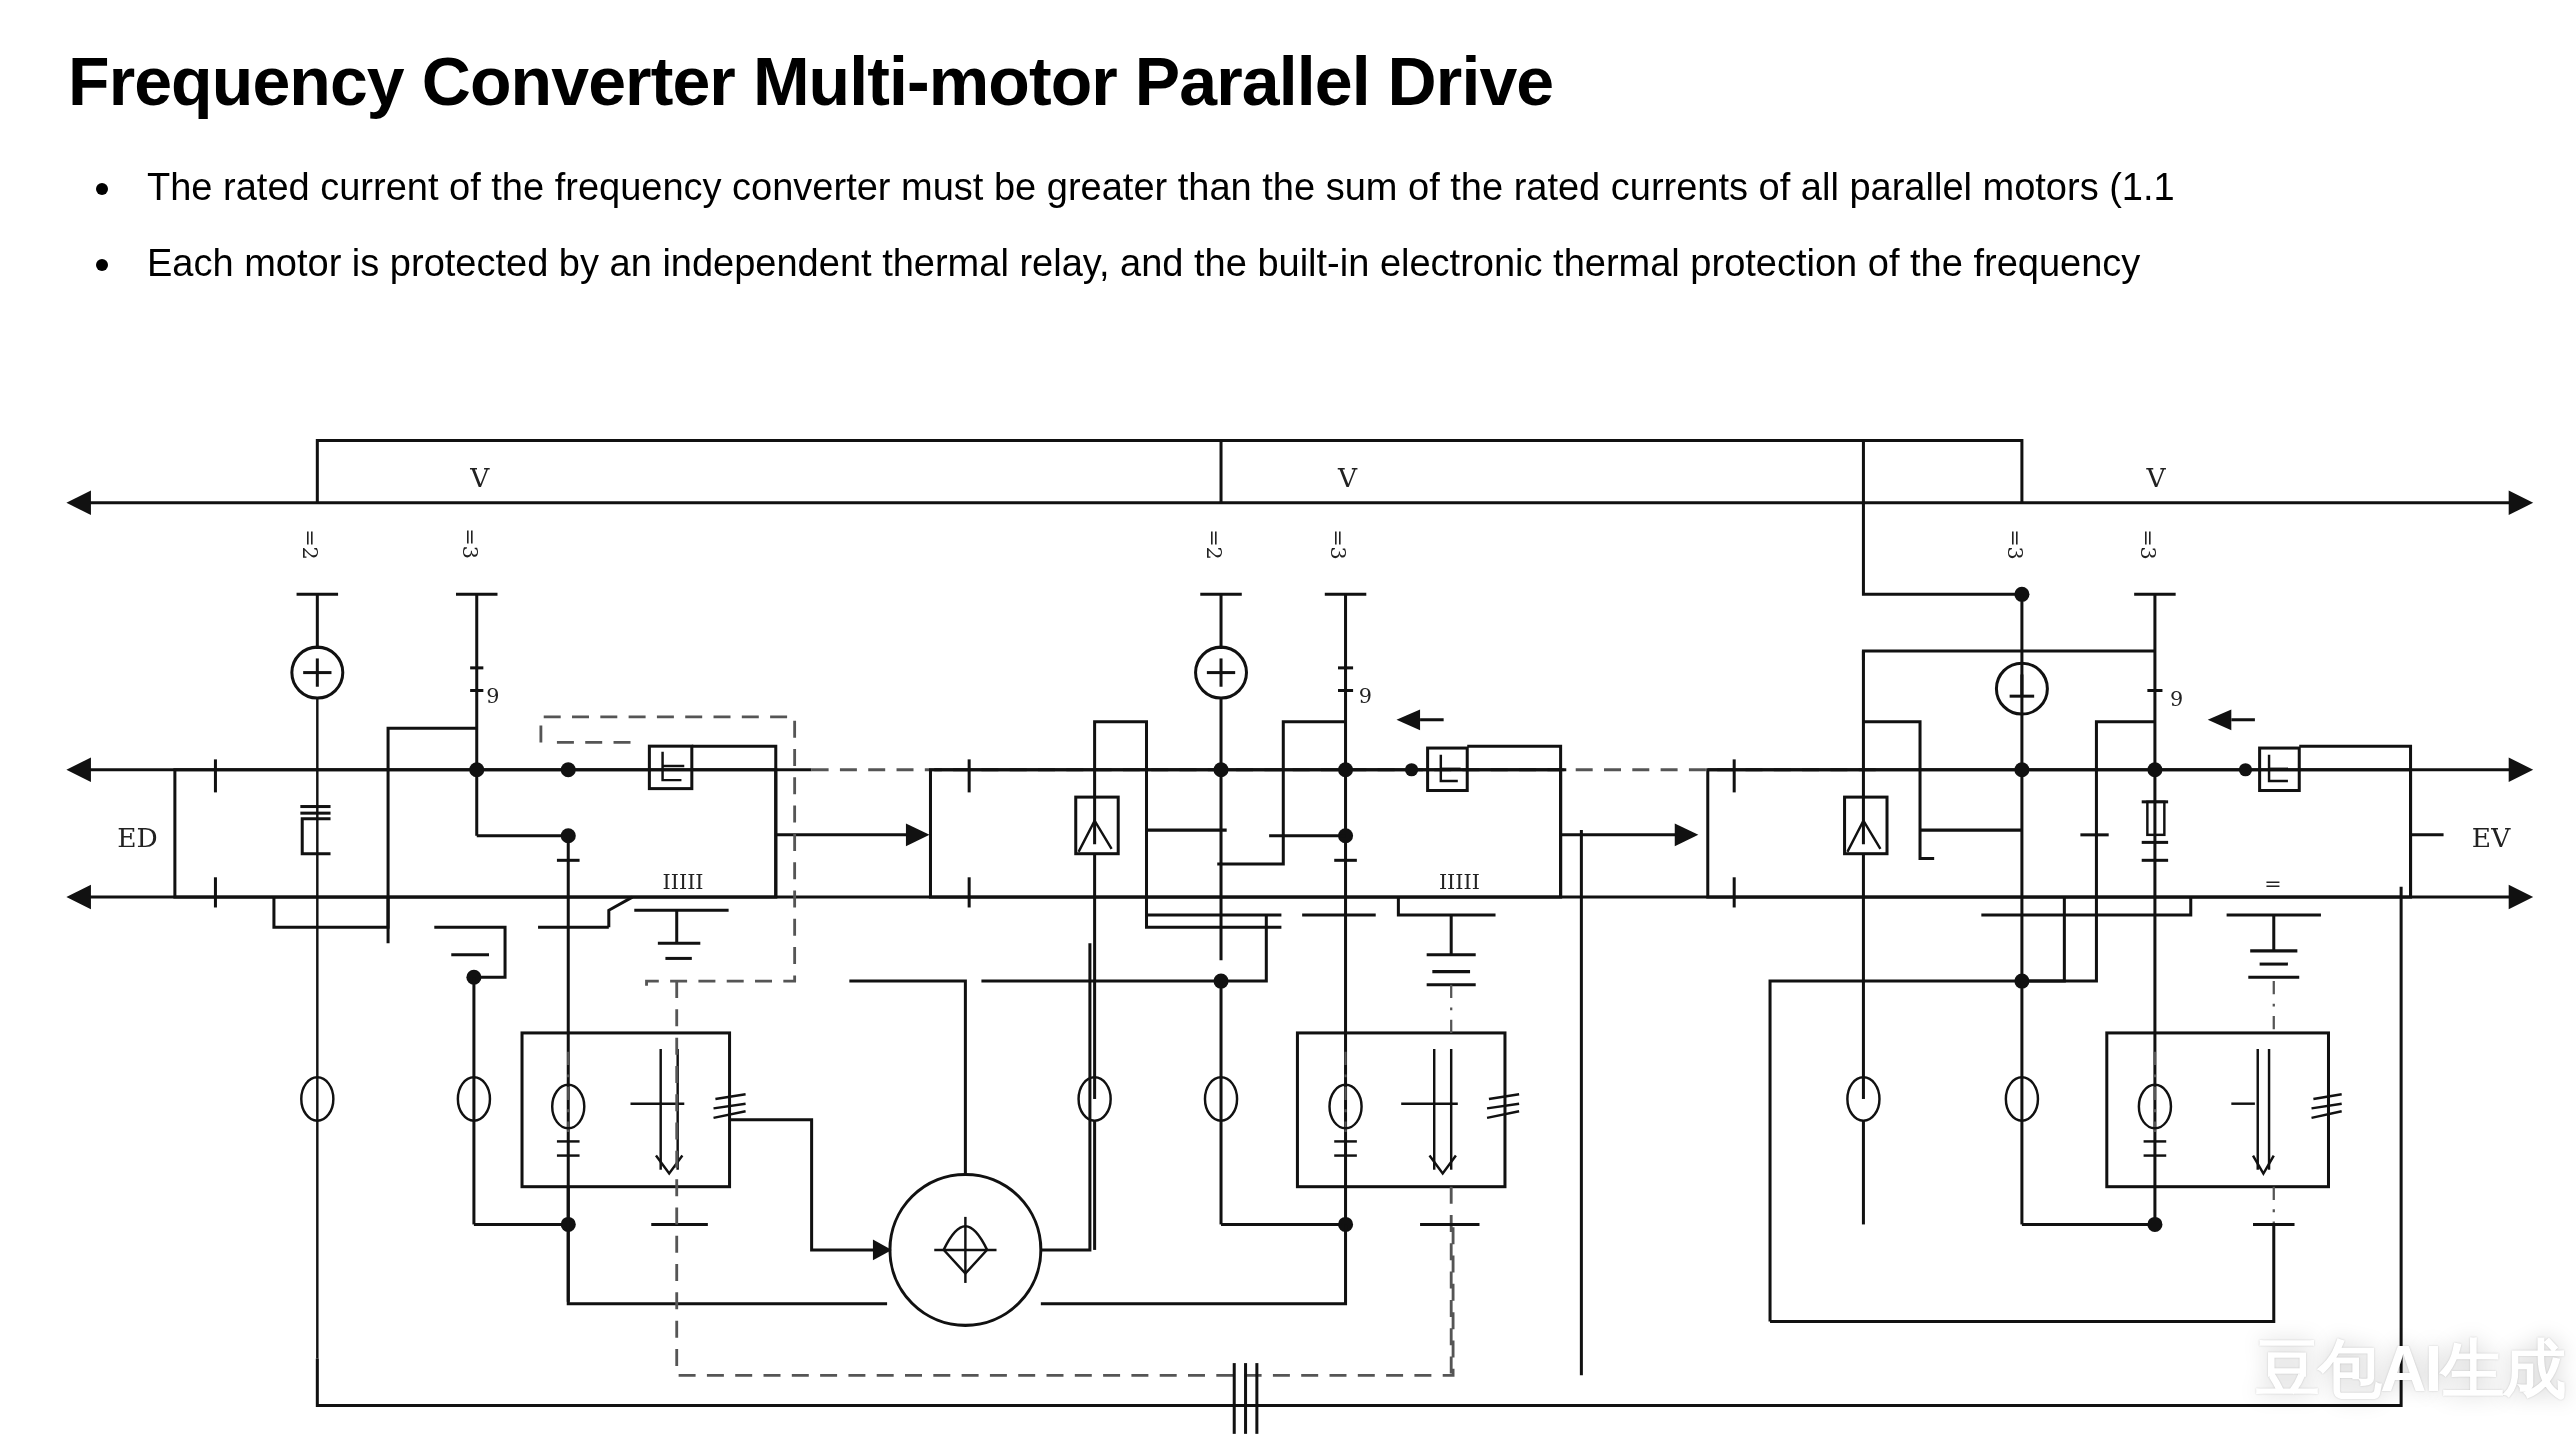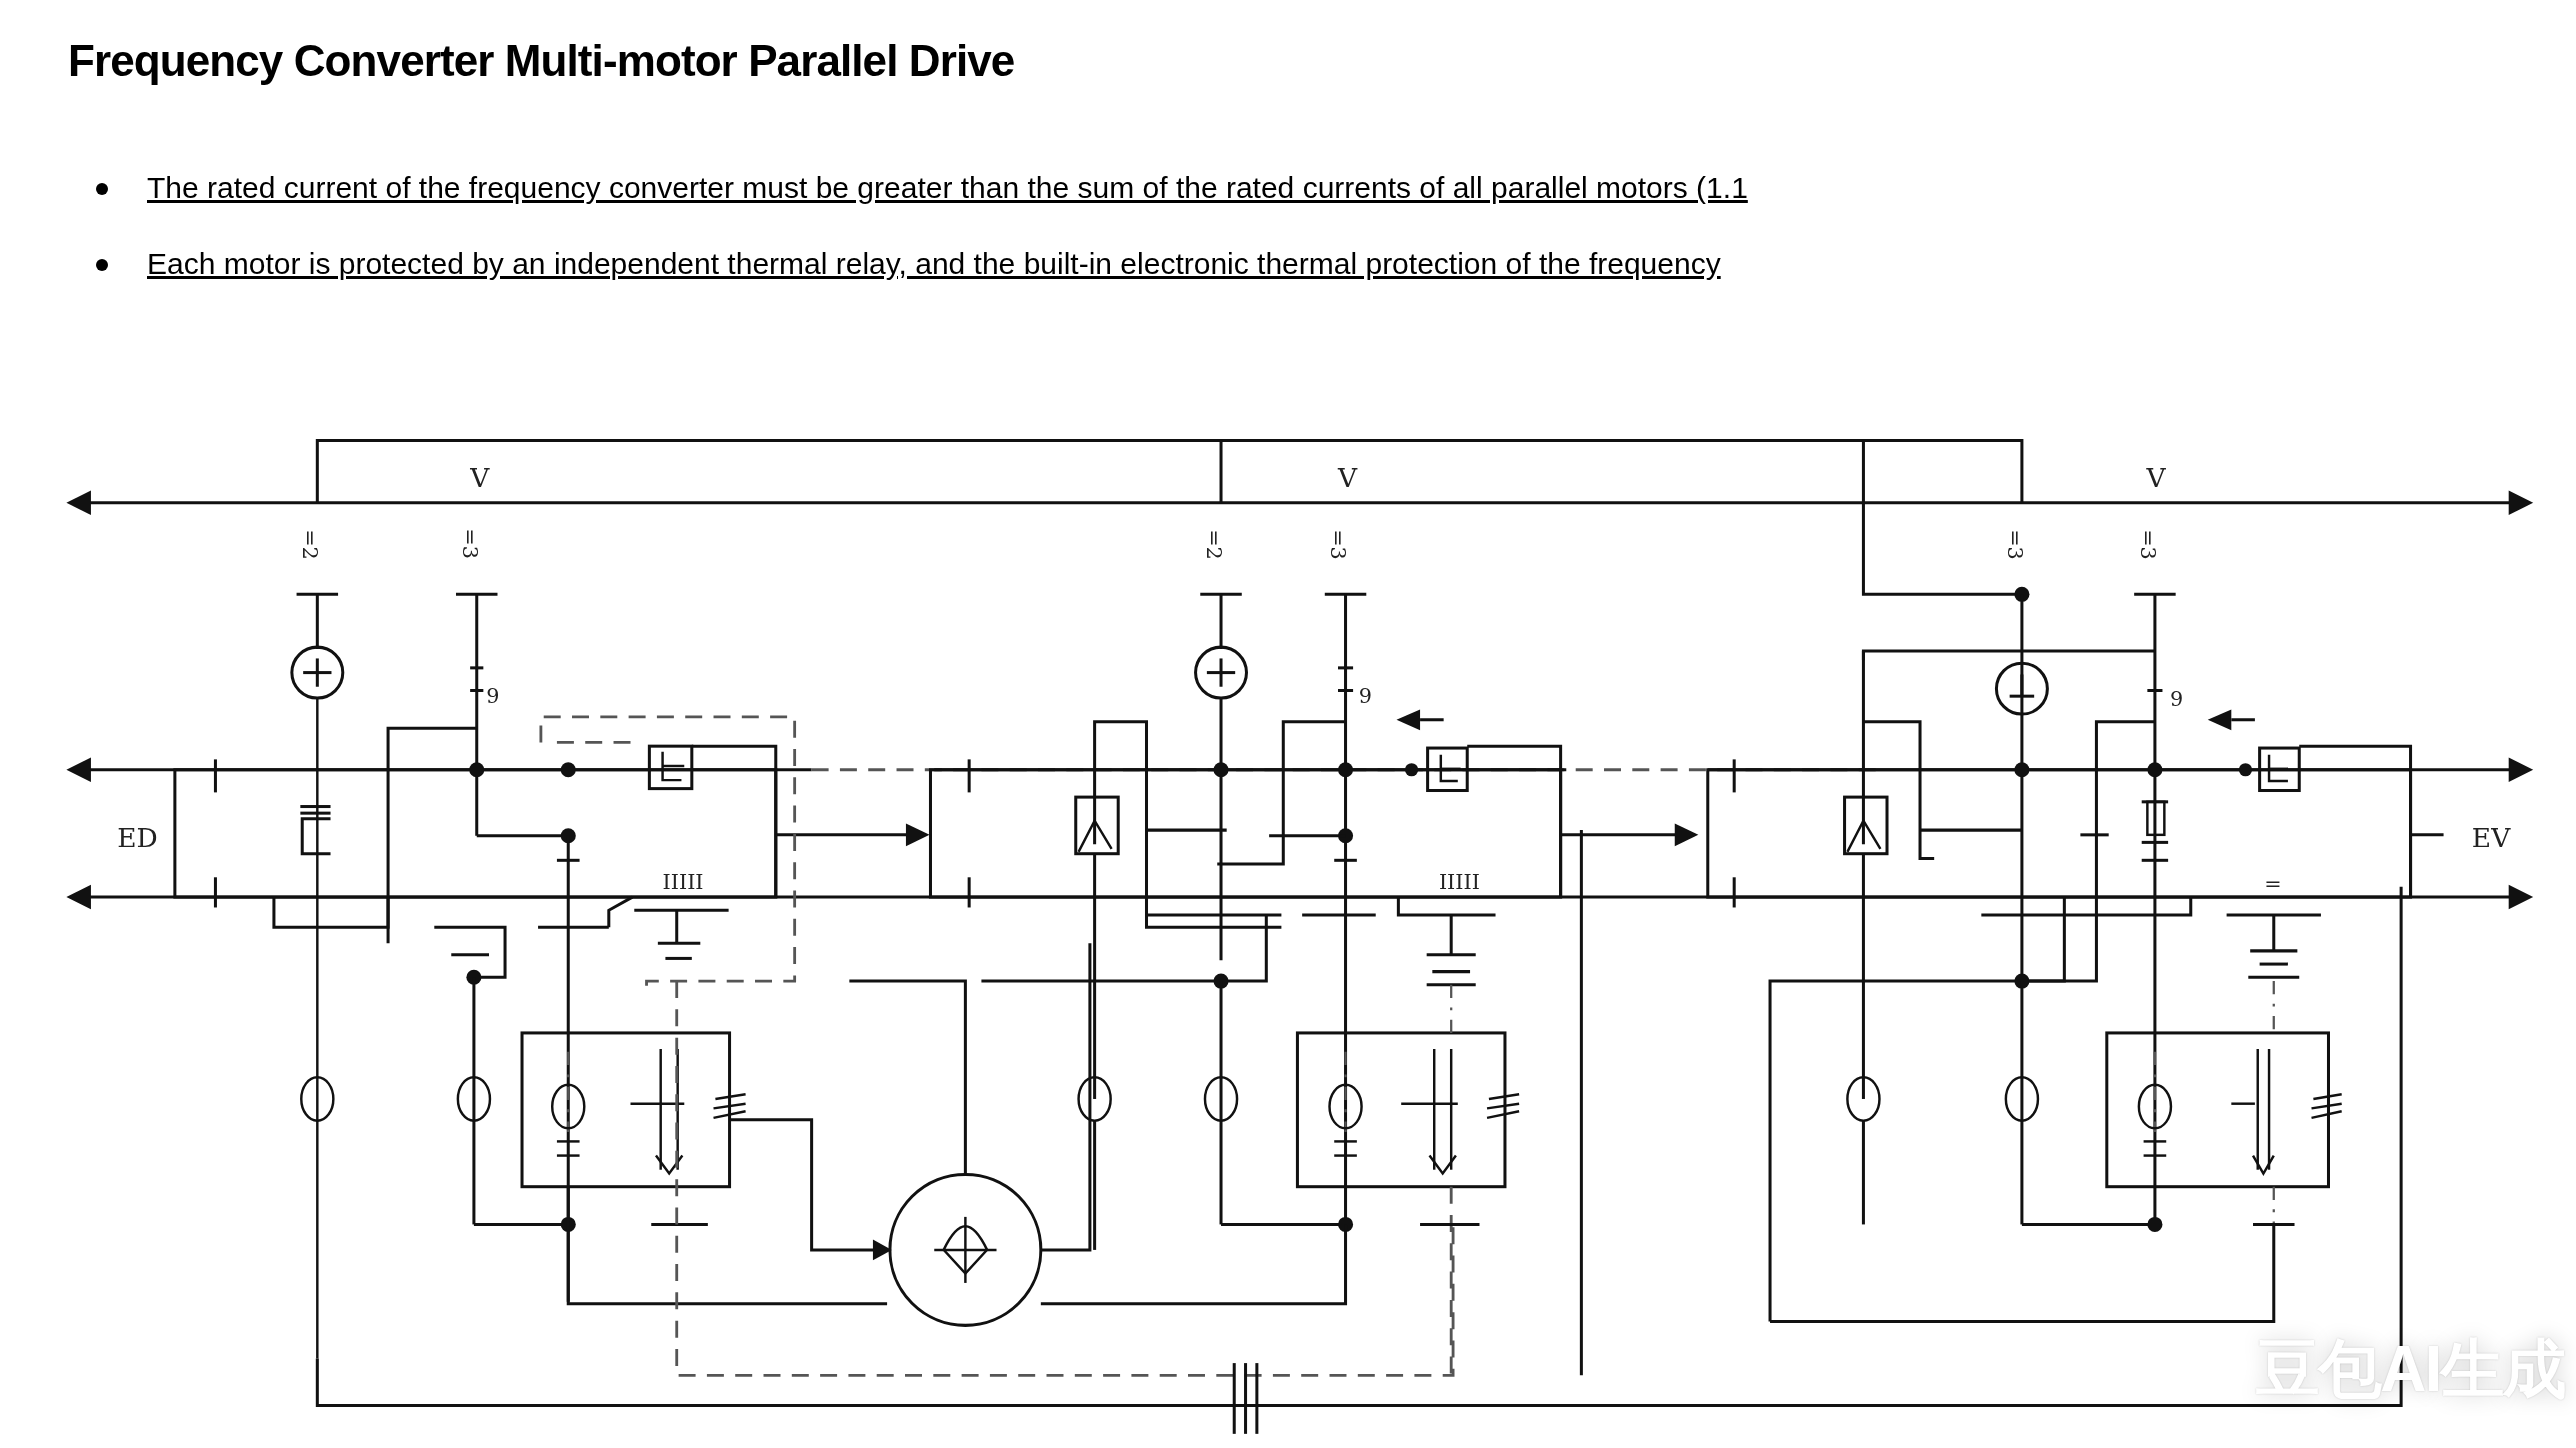--- a/index.html
+++ b/index.html
@@ -1,21 +1,21 @@
 <!DOCTYPE html>
 <html style="font-size:15px"><head>
 <meta charset="utf-8">
 <style>
   html, body { margin: 0; padding: 0; background: #ffffff; }
   body { width: 2576px; height: 1448px; position: relative; overflow: hidden;
          font-family: "Liberation Sans", sans-serif; color: #000; }
-  .title { position: absolute; left: 68px; top: 36px; font-size: 44px; font-weight: bold;
+  .title { position: absolute; left: 68px; top: 42px; font-size: 68px; font-weight: bold;
            letter-spacing: -0.9px; margin: 0; }
   .bullets { position: absolute; left: 90px; top: 160px; margin: 0; padding: 0; list-style: none; }
-  .bullets li { position: relative; padding-left: 57px; font-size: 30px; line-height: 55px; white-space: nowrap; text-decoration: underline; }
+  .bullets li { position: relative; padding-left: 57px; font-size: 38px; line-height: 55px; white-space: nowrap; }
   .bullets li:first-child { margin-bottom: 21px; }
   .bullets li .dot { position: absolute; left: 5.7px; top: 22.6px; width: 12.3px; height: 12.3px; border-radius: 50%; background: #000; }
   svg.diagram { position: absolute; left: 0; top: 0; }
   .ln { stroke: #111; stroke-width: 3.2; fill: none; }
   .thin { stroke: #111; stroke-width: 2.6; fill: none; }
   .dash { stroke: #555; stroke-width: 3; fill: none; stroke-dasharray: 18 12; }
   .dashdot { stroke: #555; stroke-width: 2.4; fill: none; stroke-dasharray: 14 10 3 10; }
   .dotf { fill: #111; }
   .lbl { font-family: "DejaVu Serif", serif; font-size: 28px; fill: #222; }
   .smlbl { font-family: "DejaVu Serif", serif; font-size: 22px; fill: #222; }

